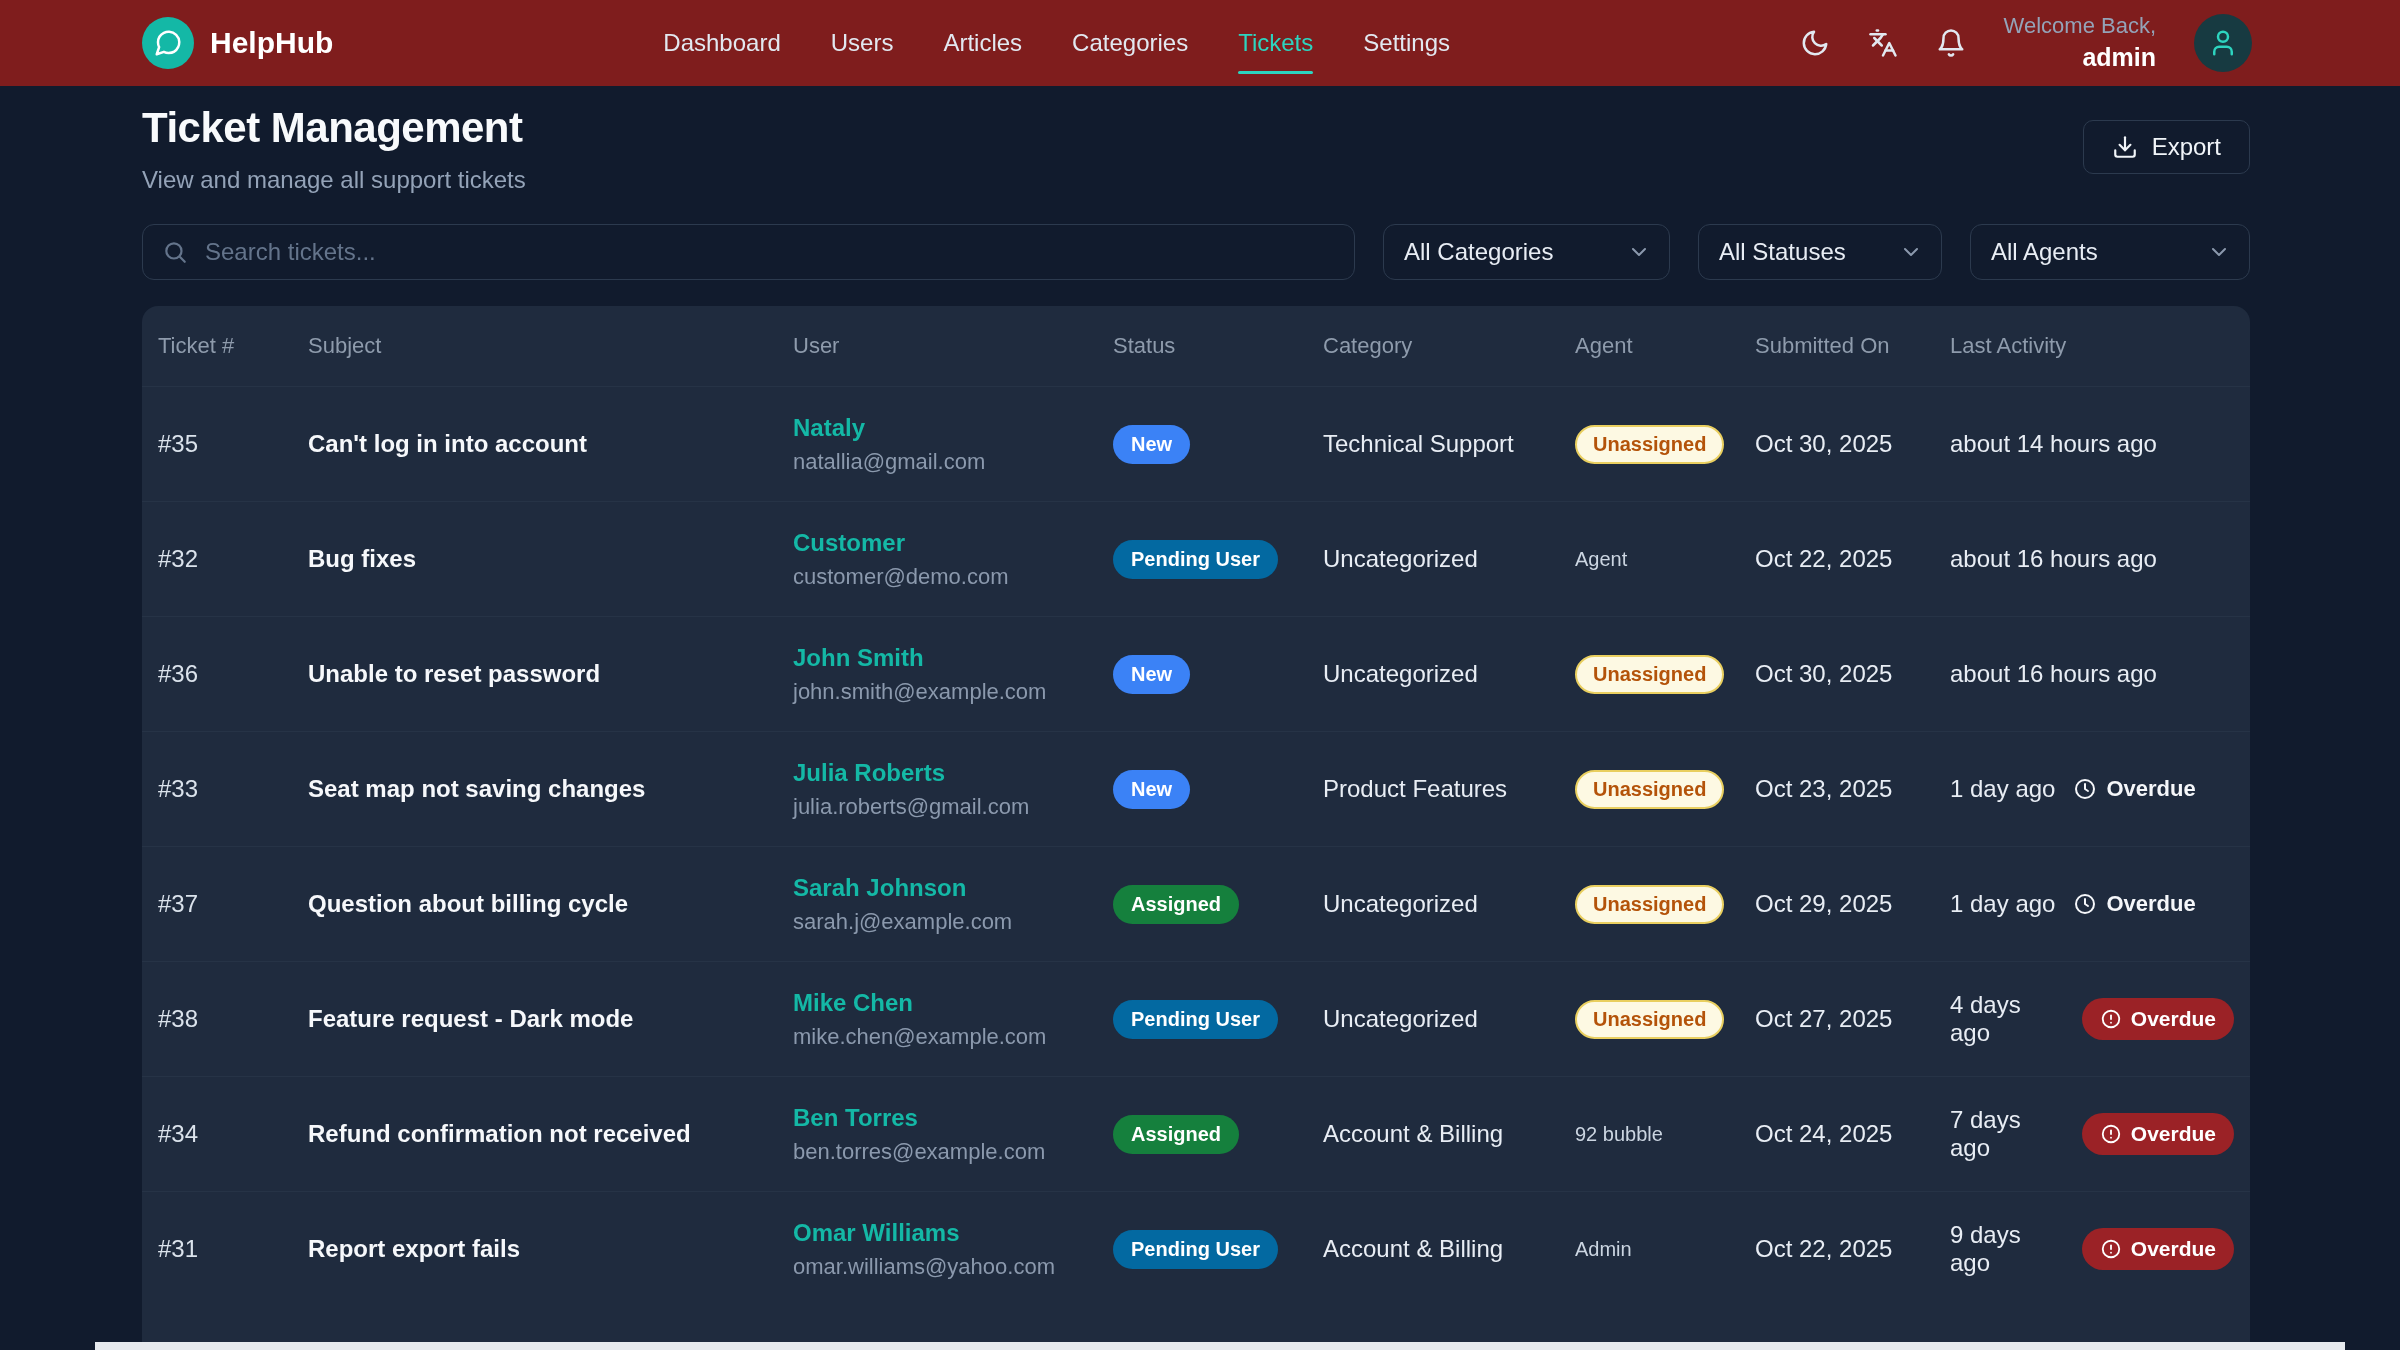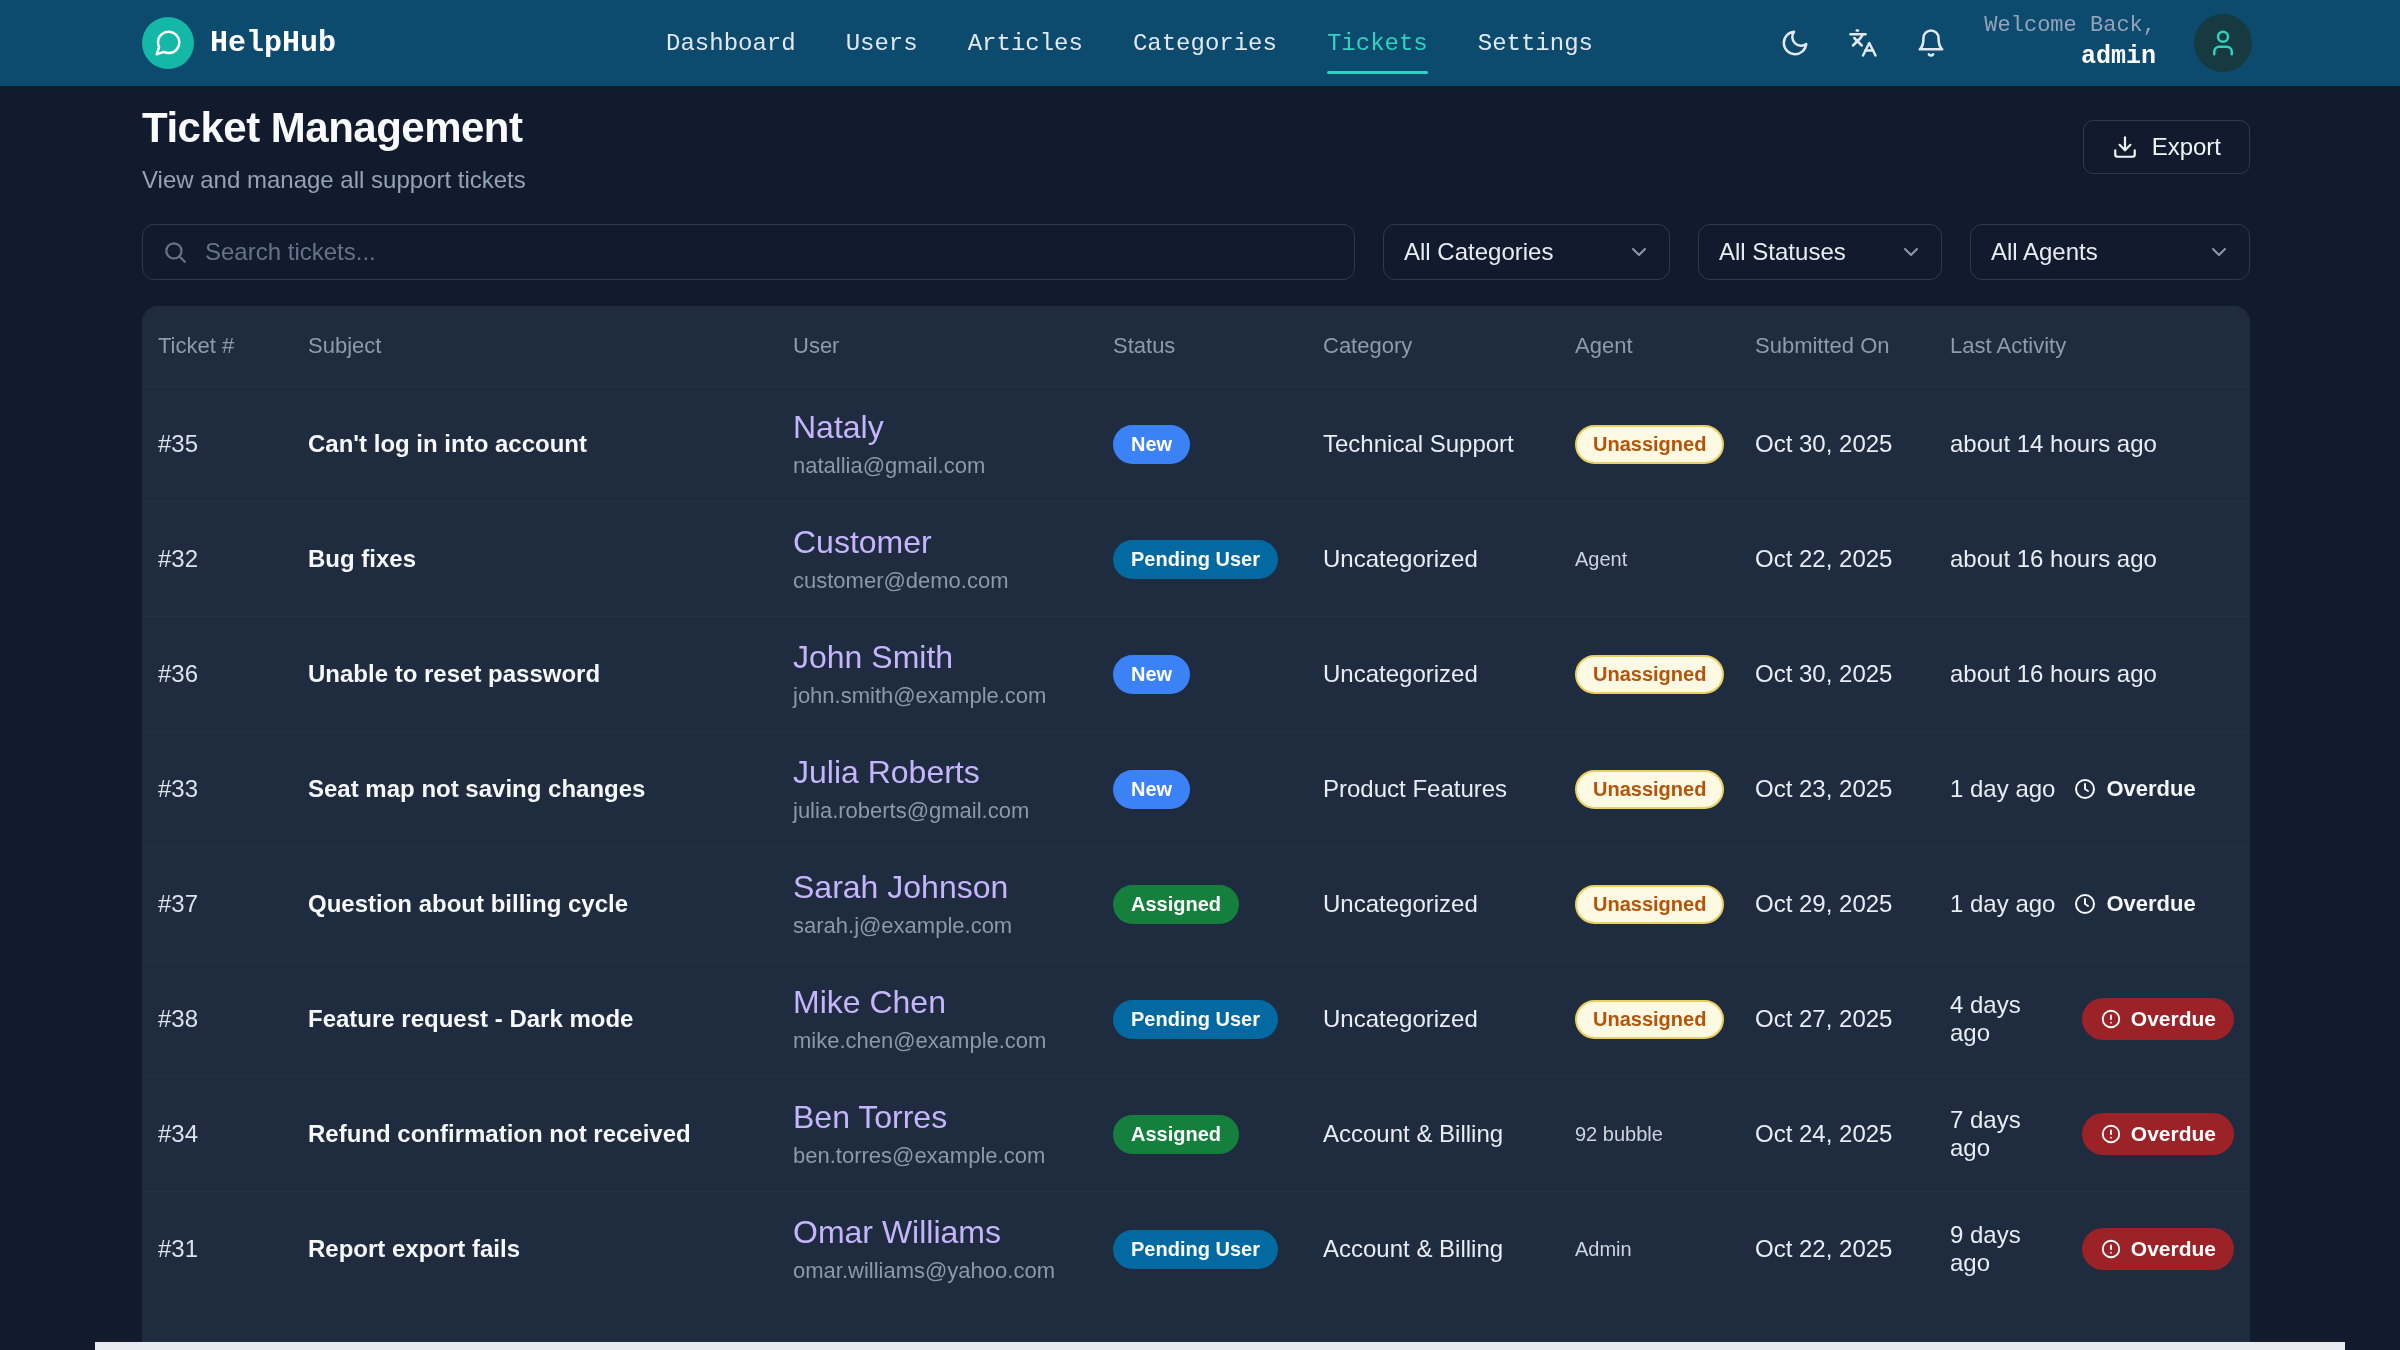--- a/index.html
+++ b/index.html
@@ -7,21 +7,21 @@
   body {
     background:#111b2d;
     font-family:"Liberation Sans", sans-serif;
     color:#eef2f7;
     overflow:hidden;
     position:relative;
   }
   svg { display:block; }
 
   
-  .navbar { height:86px; display:flex; align-items:center; padding:0 148px 0 142px; background:#0c4a6e;font-family:Liberation Mono, monospace; }
+  .navbar { height:86px; display:flex; align-items:center; padding:0 148px 0 142px; background:#7f1d1d; }
   .brand { display:flex; align-items:center; gap:16px; }
   .logo-circle { width:52px; height:52px; border-radius:50%; background:#14b8a6; display:flex; align-items:center; justify-content:center; }
   .brand-name { font-size:30px; font-weight:bold; color:#ffffff; }
   .nav-links { display:flex; gap:50px; margin-left:330px; height:86px; align-items:center; }
   .nav-link { font-size:24px; color:#e2e8f0; cursor:pointer; position:relative; height:86px; display:flex; align-items:center; }
   .nav-link.active { color:#2dd4bf; }
   .nav-link.active::after { content:""; position:absolute; left:0; right:0; bottom:12px; height:3px; background:#2dd4bf; border-radius:2px; }
   .nav-right { margin-left:auto; display:flex; align-items:center; gap:38px; }
   .icon-btn { color:#e2e8f0; cursor:pointer; }
   .welcome-block { text-align:right; line-height:1.3; }
@@ -49,21 +49,21 @@
   .select.agent { width:280px; }
 
   
   .table-card { margin-top:26px; background:#1f2b3e; border-radius:16px; height:1188px; overflow:hidden; }
   .thead, .tr { display:grid; grid-template-columns:150px 485px 320px 210px 252px 180px 195px 1fr; align-items:center; padding-left:16px; }
   .thead { height:80px; }
   .th { font-size:22px; color:#8e9bac; }
   .tr { height:115px; border-top:1px solid rgba(148,163,184,0.07); cursor:pointer; }
   .td-id { font-size:24px; color:#dbe3ec; }
   .td-subject { font-size:24px; font-weight:600; color:#f6f8fb; padding-right:30px; }
-  .td-user .uname { font-size:32px; color:#c4b5fd; font-weight:400; }
+  .td-user .uname { font-size:24px; color:#14b8a6; font-weight:700; }
   .td-user .uemail { font-size:22px; color:#8b99ad; margin-top:7px; }
   .pill { display:inline-flex; align-items:center; border-radius:999px; font-size:20px; font-weight:bold; padding:8px 18px; color:#ffffff; }
   .st-new { background:#3b82f6; }
   .st-pending { background:#0369a1; }
   .st-assigned { background:#15803d; }
   .td-cat { font-size:24px; color:#e8edf4; }
   .agent-badge { display:inline-flex; align-items:center; border-radius:999px; font-size:20px; font-weight:bold; padding:6px 16px; background:#fdf9e3; color:#b45309; border:2px solid #e9cf5f; }
   .agent-text { font-size:20px; color:#cbd5e1; }
   .td-date { font-size:24px; color:#e8edf4; }
   .td-last { display:flex; align-items:center; gap:18px; padding-right:16px; }

